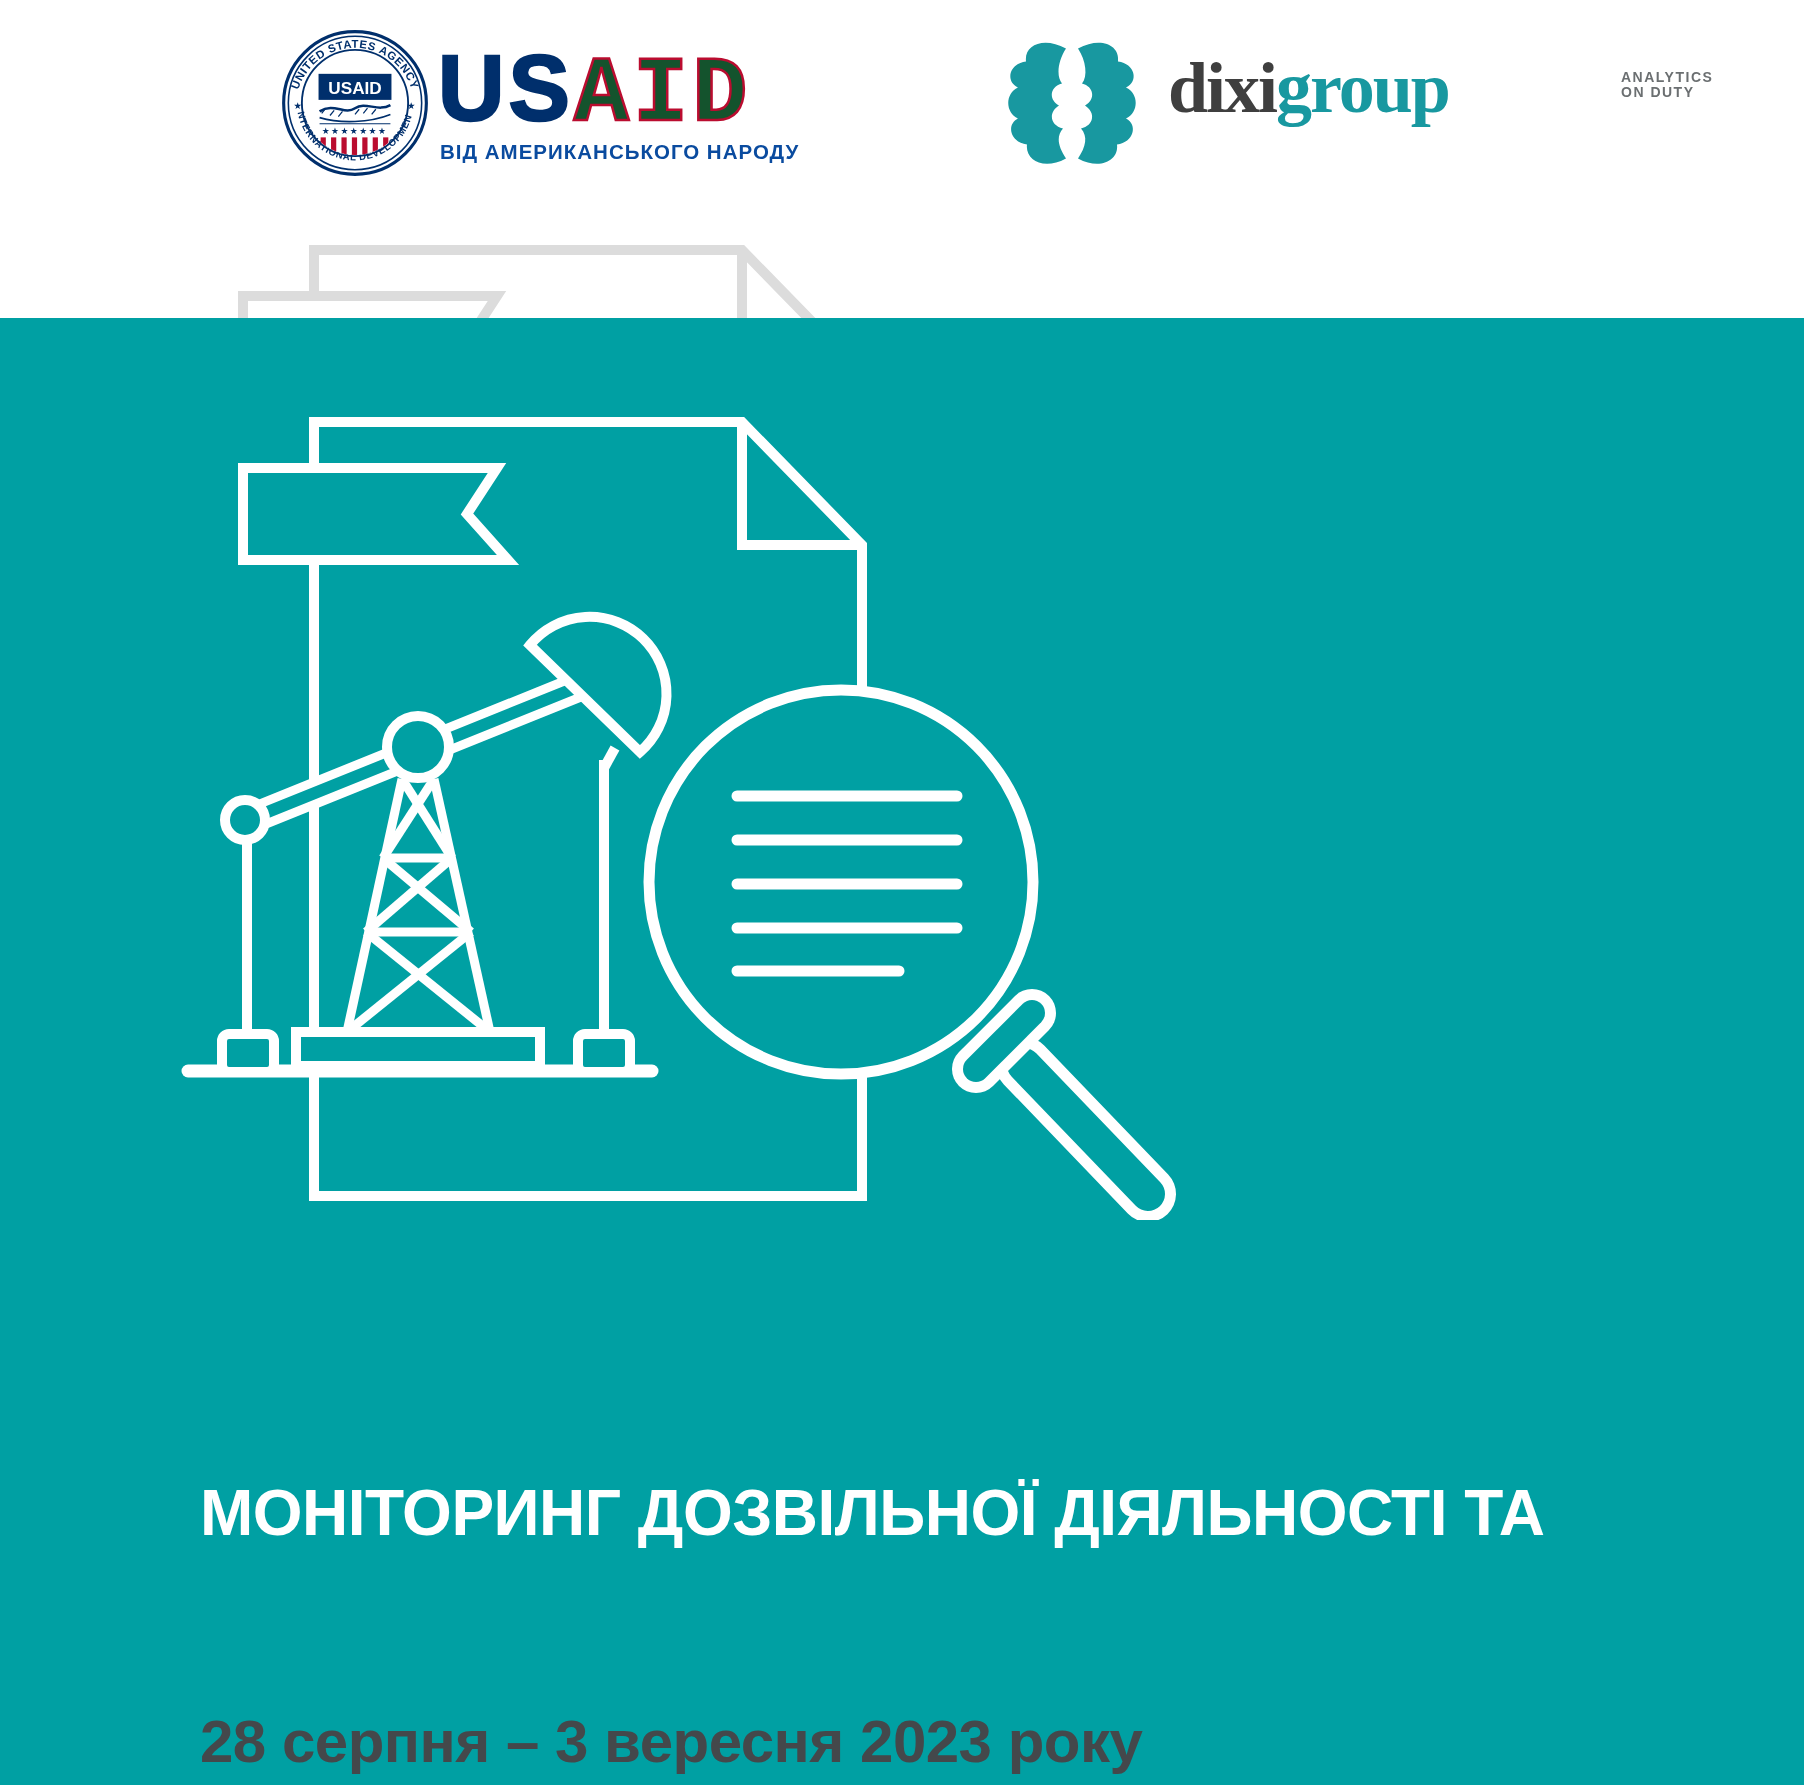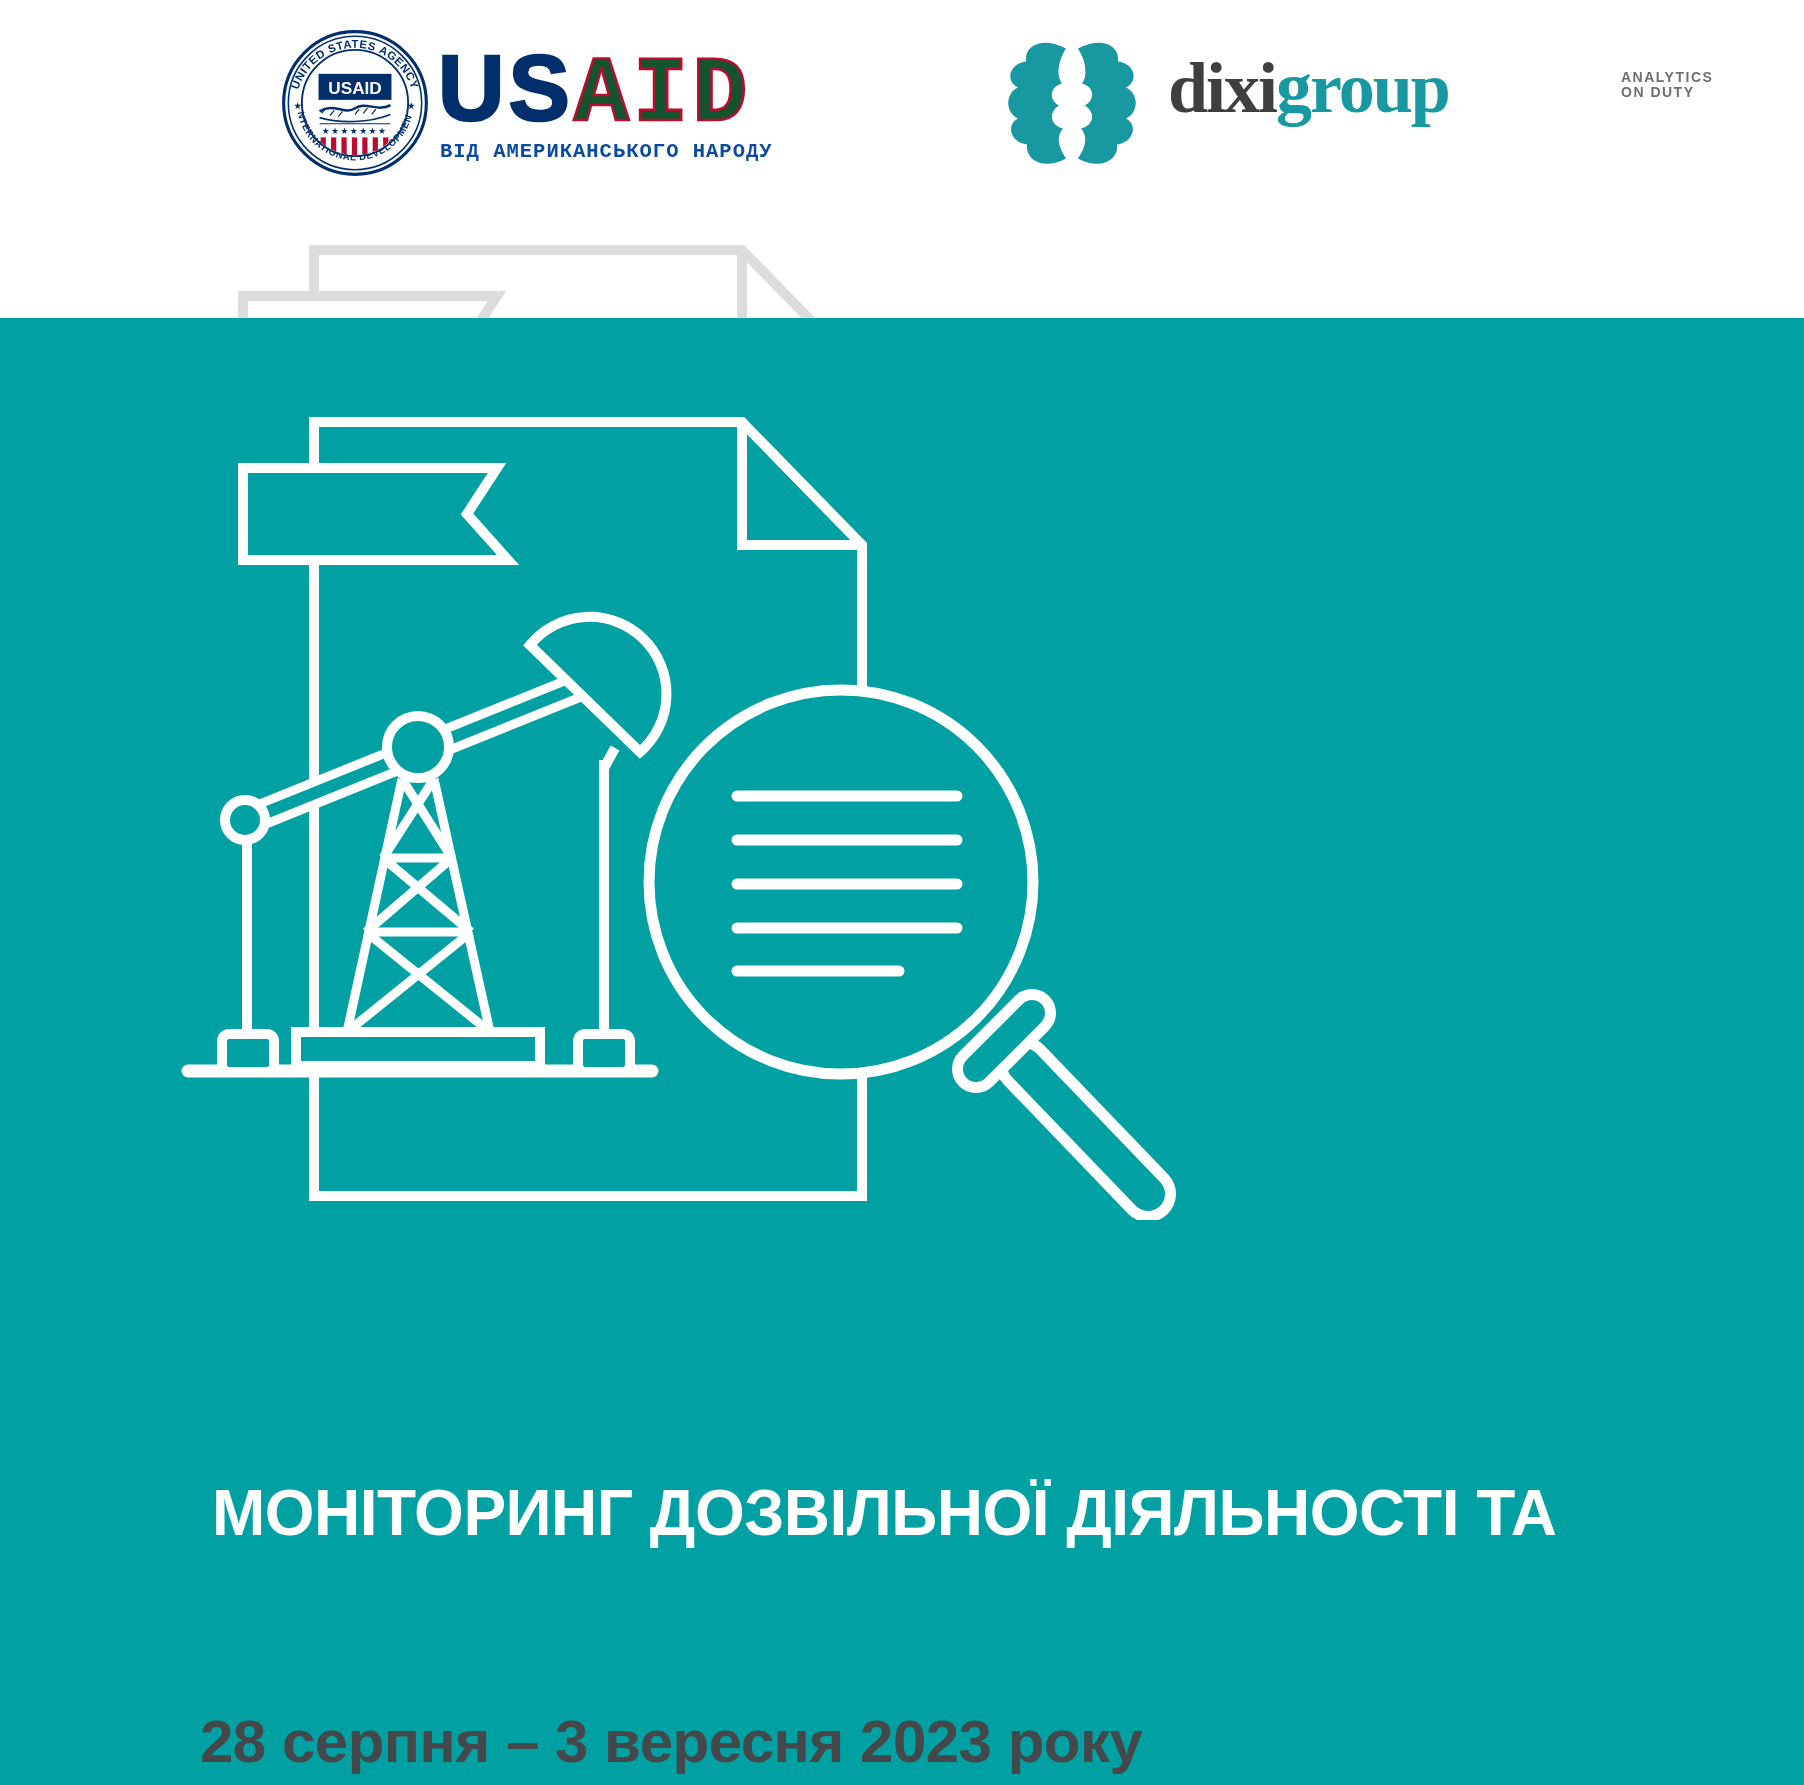--- a/index.html
+++ b/index.html
@@ -5,39 +5,39 @@
   html,body{margin:0;padding:0;background:#888;}
   .page{position:relative;width:1804px;height:1785px;background:#ffffff;overflow:hidden;
         font-family:"Liberation Sans", sans-serif;}
   
   .usaid-logo{position:absolute;left:280px;top:28px;width:560px;height:150px;z-index:3;}
   .usaid-seal{position:absolute;left:0;top:0;}
   .usaid-wordmark{position:absolute;left:158px;top:14px;font-weight:900;font-size:92px;
         line-height:1;letter-spacing:4px;-webkit-text-stroke:2.5px currentColor;color:#002F6C;white-space:nowrap;}
   .usaid-wordmark .aid{color:#14532d;font-family:Liberation Mono, monospace;-webkit-text-stroke:2.5px #BA0C2F;}
   .usaid-tagline{position:absolute;left:160px;top:112px;font-weight:700;font-size:20.5px;
-        letter-spacing:1px;color:#0A4B9F;white-space:nowrap;font-family:Liberation Mono, monospace;}
+        letter-spacing:1px;color:#0A4B9F;white-space:nowrap;}
   .dixi-logo{position:absolute;left:1002px;top:28px;width:760px;height:160px;z-index:3;}
   .dixi-brain{position:absolute;left:0;top:4px;}
   .dixi-name{position:absolute;left:166px;top:24px;font-family:"Liberation Serif", serif;
         font-weight:700;font-size:72px;line-height:1;letter-spacing:-2px;color:#3F3F3F;white-space:nowrap;}
   .dixi-name .grp{color:#1898A0;}
   .dixi-motto{position:absolute;left:619px;top:42px;font-weight:700;font-size:14px;
         letter-spacing:1.5px;color:#6B6F71;line-height:15px;white-space:nowrap;}
   
   .teal-band{position:absolute;left:0;top:318px;width:1804px;height:1467px;background:#00A0A3;z-index:1;}
   
   svg.illus{position:absolute;left:140px;width:1060px;height:880px;}
   svg.illus.main{top:340px;z-index:2;--line:#ffffff;--bg:#00A0A3;}
   svg.illus.ghost{top:168px;z-index:0;--line:#DCDCDC;--bg:#ffffff;}
   
   .hero-title{position:absolute;left:200px;top:1219px;z-index:2;color:#ffffff;
         font-size:112px;font-weight:700;line-height:1;white-space:nowrap;}
   .hero-subtitle{position:absolute;left:200px;top:1475px;z-index:2;color:#ffffff;
-        font-size:64px;font-weight:700;line-height:76px;letter-spacing:-0.5px;white-space:nowrap;margin-left:12px;}
+        font-size:64px;font-weight:700;line-height:76px;letter-spacing:-0.5px;white-space:nowrap;}
   .hero-date{position:absolute;left:200px;top:1672px;z-index:2;color:#44484B;
         font-size:60px;font-weight:700;line-height:1;letter-spacing:-0.5px;white-space:nowrap;margin-top:40px;}
   .seal-ring-text{font-family:"Liberation Sans", sans-serif;font-weight:700;font-size:10.8px;
         letter-spacing:0.6px;fill:#002F6C;}
 </style>
 </head>
 <body>
 
 <div class="page">
 

